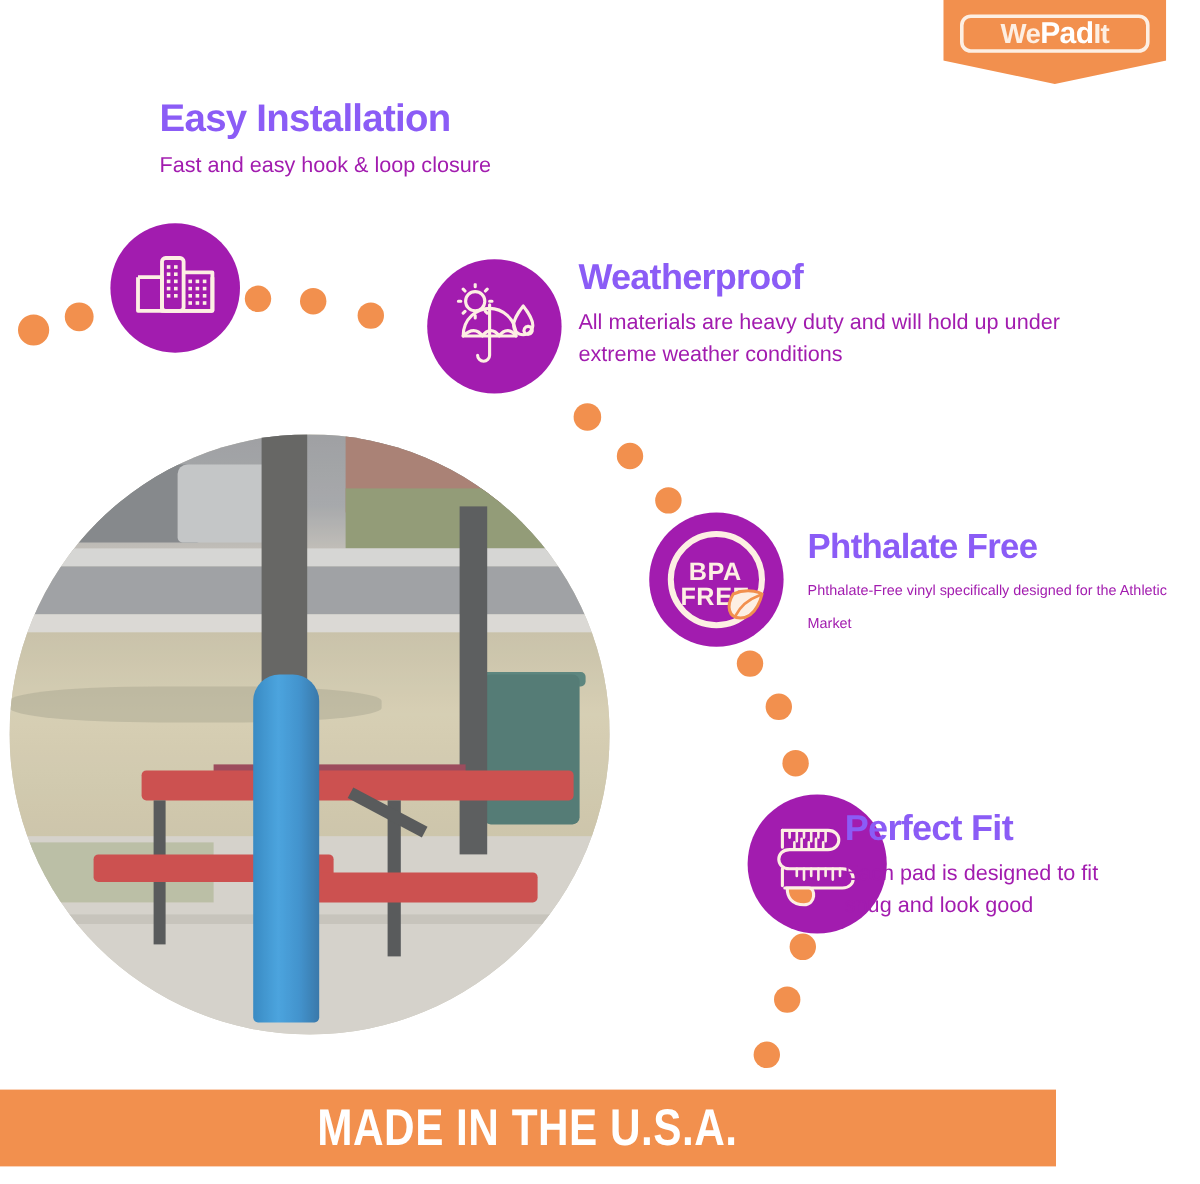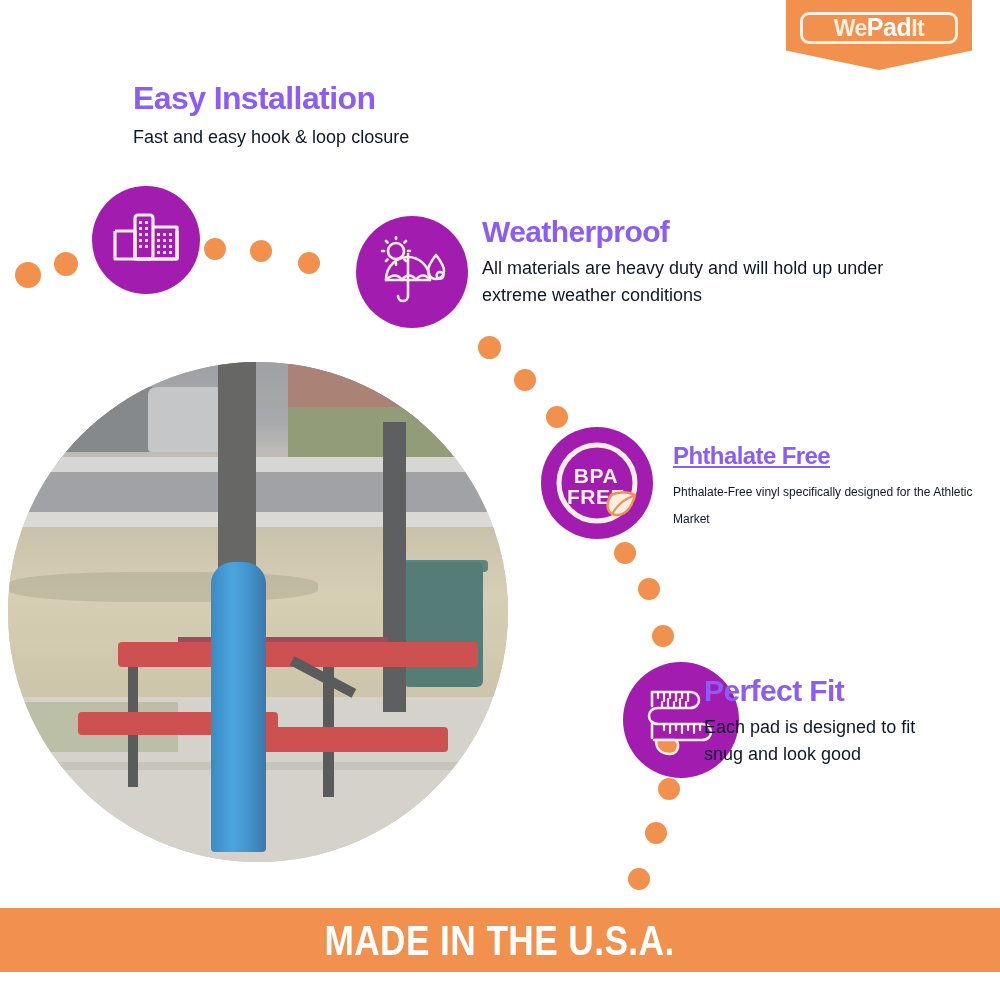--- a/index.html
+++ b/index.html
@@ -58,35 +58,35 @@
 
   
   .feature-heading {
     font-weight: bold;
     color: #8b5cf6;
     letter-spacing: -0.6px;
     margin: 0;
     white-space: nowrap;
   }
   .feature-desc {
-    color: #0f172a;
+    color: #a21caf;
     margin: 0;
     font-weight: 400;
   }
 
   #block-easy { position: absolute; left: 133px; top: 78px; }
   #block-easy .feature-heading { font-size: 32px; line-height: 40px; }
   #block-easy .feature-desc { font-size: 18px; line-height: 26px; margin-top: 6px; }
 
   #block-weather { position: absolute; left: 482px; top: 213px; width: 430px; }
   #block-weather .feature-heading { font-size: 30px; line-height: 38px; }
   #block-weather .feature-desc { font-size: 18px; line-height: 27px; margin-top: 4px; }
 
   #block-phthalate { position: absolute; left: 673px; top: 437px; width: 320px; }
-  #block-phthalate .feature-heading { font-size: 24px; line-height: 38px; text-decoration: underline; }
+  #block-phthalate .feature-heading { font-size: 29px; line-height: 38px; }
   #block-phthalate .feature-desc { font-size: 12px; line-height: 27px; margin-top: 4px; }
 
   #block-fit { position: absolute; left: 704px; top: 672px; width: 250px; }
   #block-fit .feature-heading { font-size: 30px; line-height: 38px; }
   #block-fit .feature-desc { font-size: 18px; line-height: 27px; margin-top: 4px; }
 
   
   .icon-circle {
     position: absolute;
     border-radius: 50%;
@@ -158,21 +158,21 @@
   #ph-legd      { left: 56%; top: 62%; width: 14%; height: 2%;  background: #3a3c3d; transform: rotate(28deg); }
   #ph-trash     { left: 79%; top: 40%; width: 16%; height: 25%; background: #35635c; border-radius: 6px; }
   #ph-trashlip  { left: 78%; top: 39.5%; width: 18%; height: 2.5%; background: #3e6f67; border-radius: 4px; }
   #photo-wash   { position:absolute; inset:0; background:#ffffff; opacity:.16; }
 
   
   #usa-banner {
     position: absolute;
     left: 0;
     top: 908px;
-    width: 1000px;
+    width: 880px;
     height: 64px;
     background: #F2904E;
     display: flex;
     align-items: center;
     justify-content: center;
   }
   #usa-text {
     color: #ffffff;
     font-weight: bold;
     font-size: 43px;

